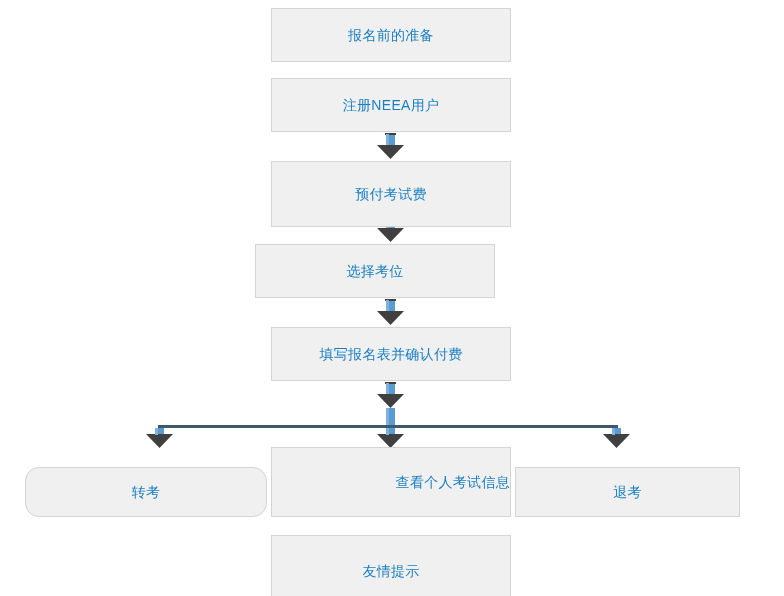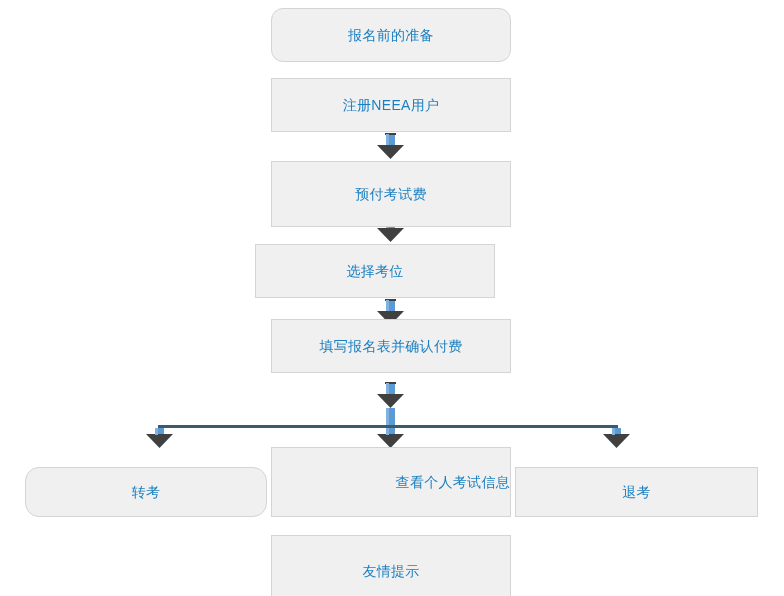--- a/index.html
+++ b/index.html
@@ -38,31 +38,31 @@
 
   .node-label {
     color: #1a7fc1;
     font-size: 14px;
     line-height: 22px;
     letter-spacing: 0.3px;
     white-space: nowrap;
   }
 
   
-  .n-prep      { left: 271px; top: 8px;   width: 240px; height: 54px; border-radius: 12px; }
+  .n-prep      { left: 271px; top: 8px;   width: 240px; height: 54px; }
   .n-register  { left: 271px; top: 78px;  width: 240px; height: 54px; }
   .n-prepay    { left: 271px; top: 161px; width: 240px; height: 66px; }
   .n-seat      { left: 255px; top: 244px; width: 240px; height: 54px; }
-  .n-form      { left: 271px; top: 319px; width: 240px; height: 54px; text-align: center; }
+  .n-form      { left: 271px; top: 327px; width: 240px; height: 54px; text-align: center; }
   .n-view      { left: 271px; top: 447px; width: 240px; height: 70px; align-items: flex-end; }
   .n-tips      { left: 271px; top: 535px; width: 240px; height: 72px; }
 
   
   .n-transfer  { left: 25px;  top: 467px; width: 242px; height: 50px; border-radius: 14px; }
-  .n-withdraw  { left: 515px; top: 467px; width: 243px; height: 50px; }
+  .n-withdraw  { left: 515px; top: 467px; width: 225px; height: 50px; }
 
   
   #connectors {
     position: absolute;
     left: 0;
     top: 0;
     width: 784px;
     height: 596px;
     pointer-events: none;
   }

